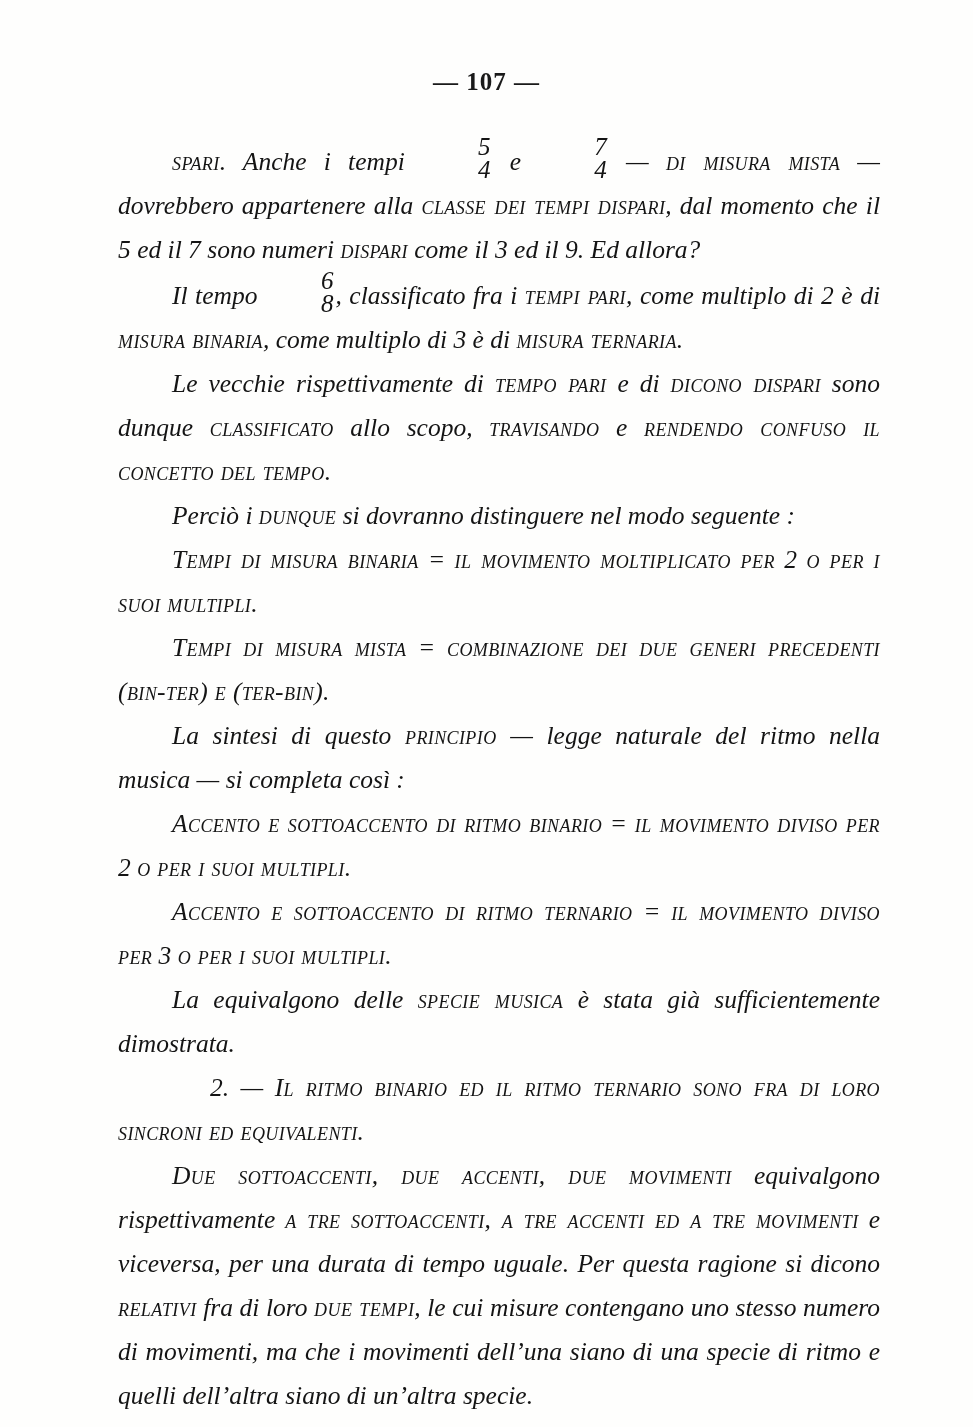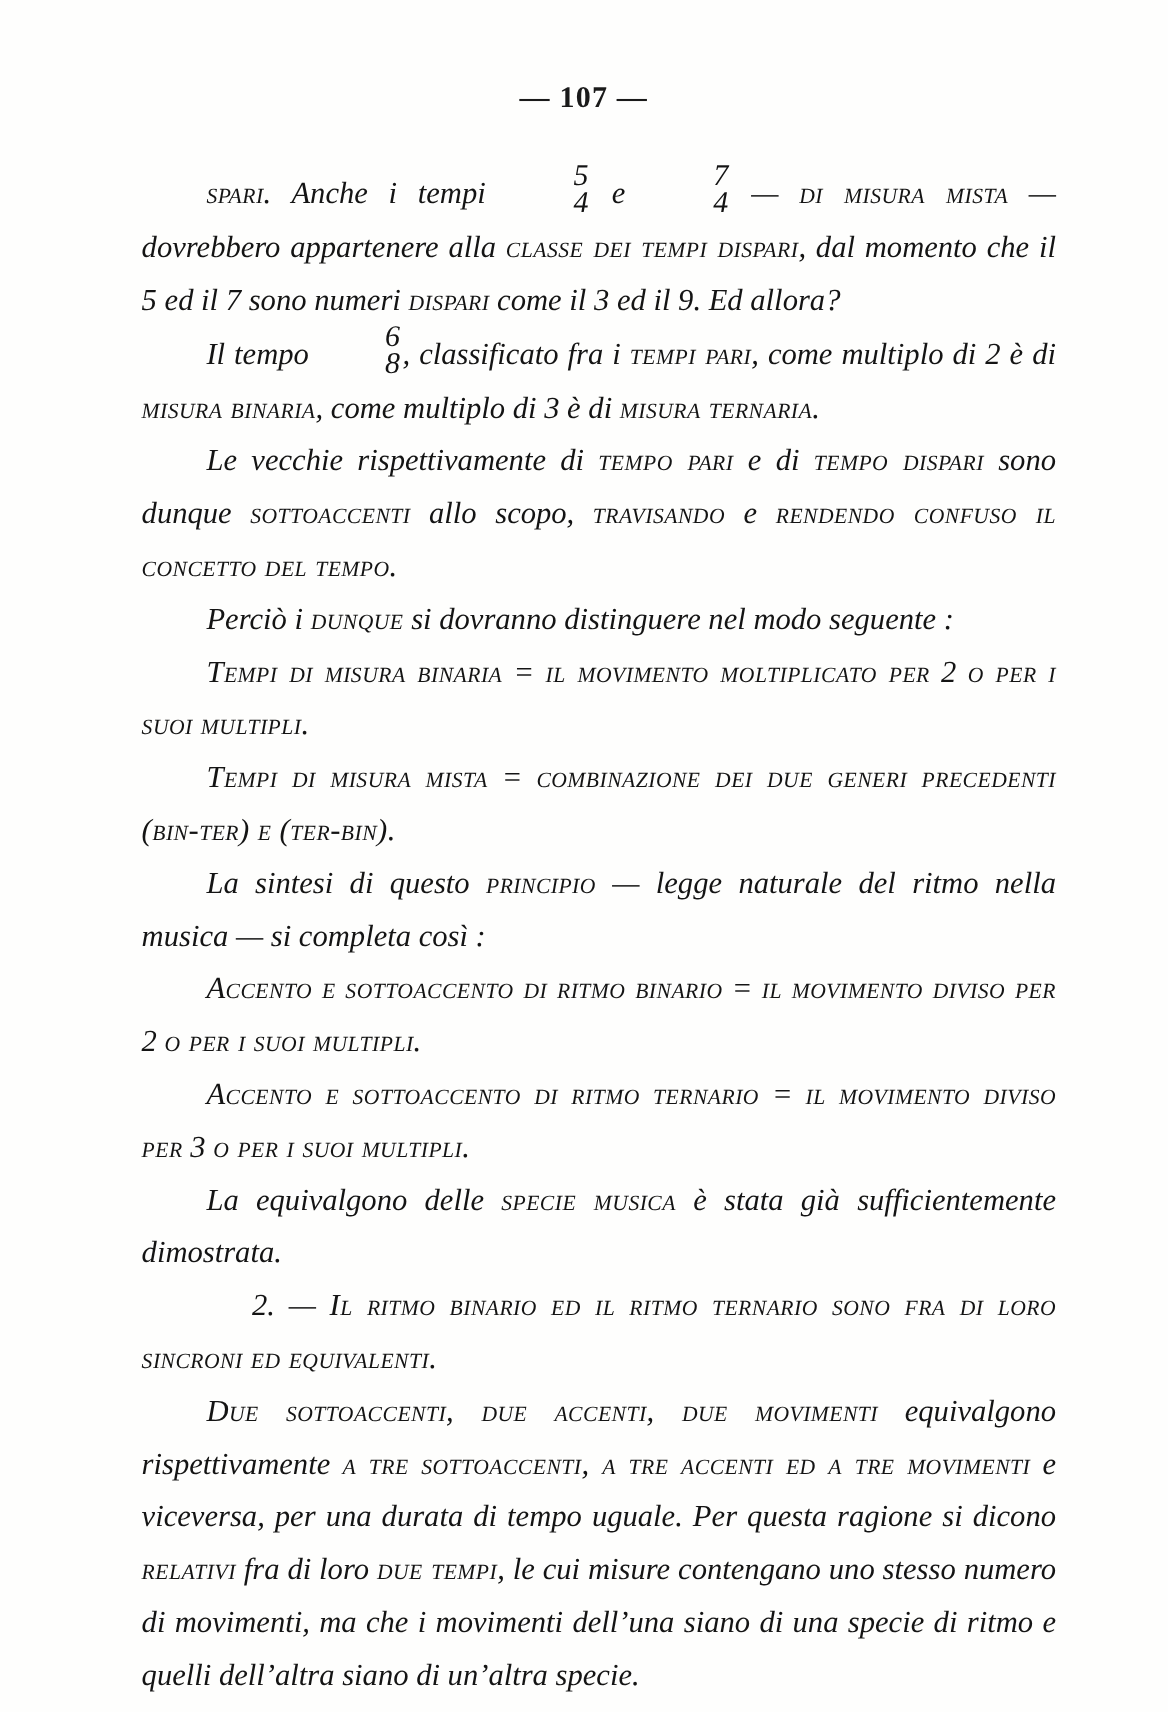--- a/index.html
+++ b/index.html
@@ -78,21 +78,21 @@
 </head>
 <body>
 
 <div class="page">
 
   <div class="page-number">— 107 —</div>
 
   <div class="body-text" id="body-text">
       <p><span class="sc">spari</span><span>. Anche i tempi </span><span class="frac"><span class="num">5</span><span class="den">4</span></span><span> e </span><span class="frac"><span class="num">7</span><span class="den">4</span></span><span> — </span><span class="sc">di misura mista</span><span> — dovrebbero appartenere alla </span><span class="sc">classe dei tempi dispari</span><span>, dal momento che il 5 ed il 7 sono numeri </span><span class="sc">dispari</span><span> come il 3 ed il 9. Ed allora?</span></p>
       <p><span>Il tempo </span><span class="frac"><span class="num">6</span><span class="den">8</span></span><span>, classificato fra i </span><span class="sc">tempi pari</span><span>, come multiplo di 2 è di </span><span class="sc">misura binaria</span><span>, come multiplo di 3 è di </span><span class="sc">misura ternaria</span><span>.</span></p>
-      <p><span>Le vecchie rispettivamente di </span><span class="sc">tempo pari</span><span> e di </span><span class="sc">tempo dispari</span><span> sono dunque </span><span class="sc">sottoaccenti</span><span> allo scopo, </span><span class="sc">travisando</span><span> e </span><span class="sc">rendendo confuso il concetto del tempo</span><span>.</span></p>
+      <p><span>Le vecchie rispettivamente di </span><span class="sc">tempo pari</span><span> e di </span><span class="sc">dicono dispari</span><span> sono dunque </span><span class="sc">classificato</span><span> allo scopo, </span><span class="sc">travisando</span><span> e </span><span class="sc">rendendo confuso il concetto del tempo</span><span>.</span></p>
       <p><span>Perciò i </span><span class="sc">dunque</span><span> si dovranno distinguere nel modo seguente :</span></p>
       <p><span class="sc">Tempi di misura binaria</span><span> = </span><span class="sc">il movimento moltiplicato per</span><span> 2 </span><span class="sc">o per i suoi multipli</span><span>.</span></p>
       <p><span class="sc">Tempi di misura mista</span><span> = </span><span class="sc">combinazione dei due generi precedenti (bin-ter) e (ter-bin)</span><span>.</span></p>
       <p><span>La sintesi di questo </span><span class="sc">principio</span><span> — legge naturale del ritmo nella musica — si completa così :</span></p>
       <p><span class="sc">Accento e sottoaccento di ritmo binario</span><span> = </span><span class="sc">il movimento diviso per</span><span> 2 </span><span class="sc">o per i suoi multipli</span><span>.</span></p>
       <p><span class="sc">Accento e sottoaccento di ritmo ternario</span><span> = </span><span class="sc">il movimento diviso per</span><span> 3 </span><span class="sc">o per i suoi multipli</span><span>.</span></p>
       <p><span>La equivalgono delle </span><span class="sc">specie musica</span><span> è stata già sufficientemente dimostrata.</span></p>
       <p style="text-indent: 92px;"><span>2. — </span><span class="sc">Il ritmo binario ed il ritmo ternario sono fra di loro sincroni ed equivalenti</span><span>.</span></p>
       <p><span class="sc">Due sottoaccenti, due accenti, due movimenti</span><span> equivalgono rispettivamente </span><span class="sc">a tre sottoaccenti, a tre accenti ed a tre movimenti</span><span> e viceversa, per una durata di tempo uguale. Per questa ragione si dicono </span><span class="sc">relativi</span><span> fra di loro </span><span class="sc">due tempi</span><span>, le cui misure contengano uno stesso numero di movimenti, ma che i movimenti dell’una siano di una specie di ritmo e quelli dell’altra siano di un’altra specie.</span></p>
     </div>

